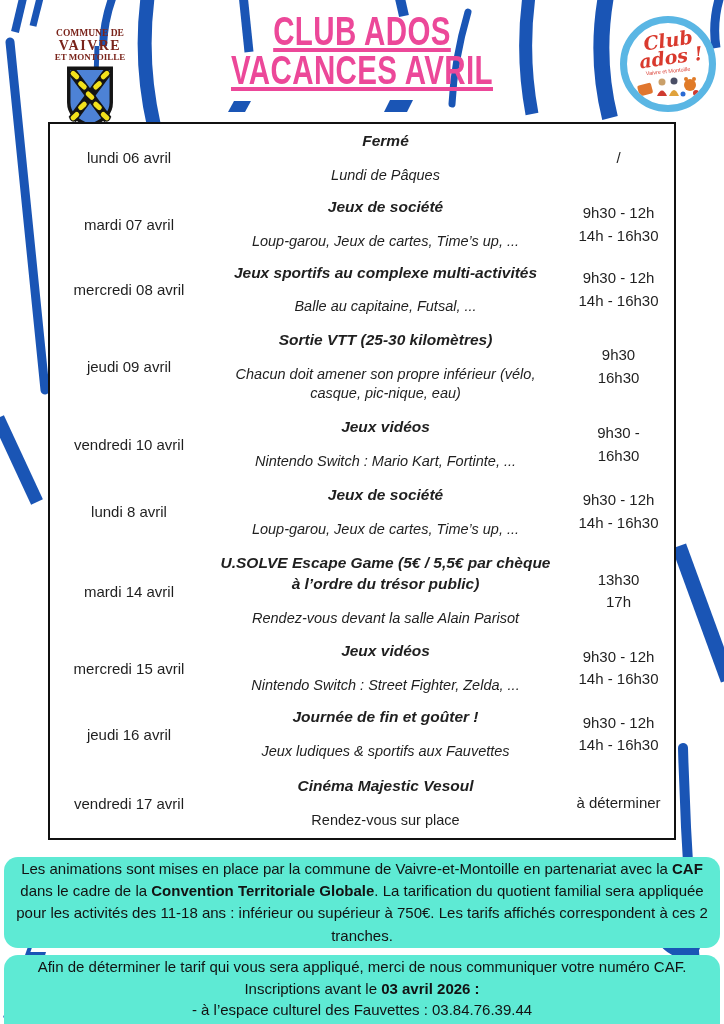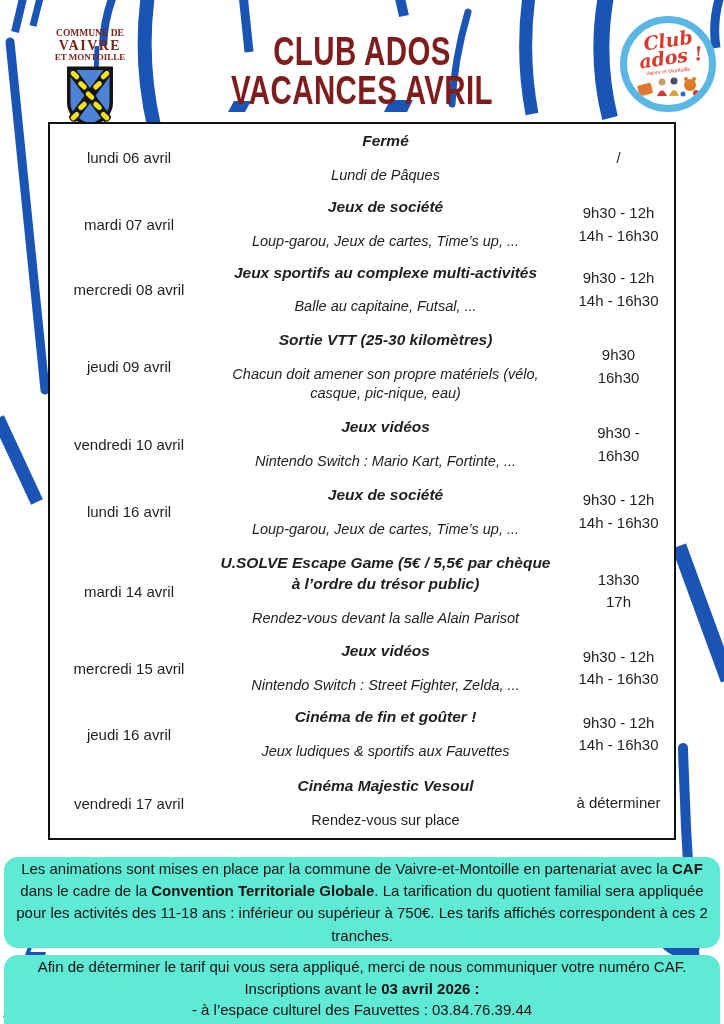--- a/index.html
+++ b/index.html
@@ -2,22 +2,22 @@
 <html style="--accent-blue: #1a55b5; --shield-blue: #4d82d6; --shield-yellow: #f2e11c; --maroon: #7a241b; --club-red: #d93a2e; --club-ring: #5ab6e4;"><head>
 <meta charset="utf-8">
 <style>
   html,body{margin:0;padding:0;}
   body{width:724px;height:1024px;background:#ffffff;font-family:"Liberation Sans",sans-serif;}
   .page{position:relative;width:724px;height:1024px;overflow:hidden;background:#fff;}
   .bg{position:absolute;left:0;top:0;width:724px;height:1024px;z-index:0;}
   .content{position:absolute;left:0;top:0;width:724px;height:1024px;z-index:1;}
 
   
-  .title{position:absolute;left:0;right:0;top:32px;text-align:center;color:#7f1d1d;
-         font-weight:800;font-size:41px;line-height:0.95;letter-spacing:0.5px;}
+  .title{position:absolute;left:0;right:0;top:12px;text-align:center;color:#ec4899;
+         font-weight:800;font-size:41px;line-height:0.95;letter-spacing:0.5px;text-decoration:underline;}
   .title .line{display:block;transform:scaleX(0.72);transform-origin:center;}
 
   
   .commune{position:absolute;left:34px;top:28px;width:112px;text-align:center;color:var(--maroon,#7a241b);
            font-family:"Liberation Serif",serif;font-weight:bold;line-height:1.08;}
   .commune .l1{font-size:9.5px;}
   .commune .l2{font-size:14px;letter-spacing:1.5px;}
   .commune .l3{font-size:9px;}
   .commune svg{margin-top:2px;}
 
@@ -168,34 +168,34 @@
       <div class="cell act">
         <div class="act-title">Jeux sportifs au complexe multi-activités</div>
         <div class="act-sub">Balle au capitaine, Futsal, ...</div>
       </div>
       <div class="cell time">9h30 - 12h
 14h - 16h30</div>
 
       <div class="cell date">jeudi 09 avril</div>
       <div class="cell act">
         <div class="act-title">Sortie VTT (25-30 kilomètres)</div>
-        <div class="act-sub">Chacun doit amener son propre matériels (vélo, casque, pic-nique, eau)</div>
+        <div class="act-sub">Chacun doit amener son propre inférieur (vélo, casque, pic-nique, eau)</div>
       </div>
       <div class="cell time">9h30
 16h30</div>
 
       <div class="cell date">vendredi 10 avril</div>
       <div class="cell act">
         <div class="act-title">Jeux vidéos</div>
         <div class="act-sub">Nintendo Switch : Mario Kart, Fortinte, ...</div>
       </div>
       <div class="cell time">9h30 -
 16h30</div>
 
-      <div class="cell date">lundi 16 avril</div>
+      <div class="cell date">lundi 8 avril</div>
       <div class="cell act">
         <div class="act-title">Jeux de société</div>
         <div class="act-sub">Loup-garou, Jeux de cartes, Time’s up, ...</div>
       </div>
       <div class="cell time">9h30 - 12h
 14h - 16h30</div>
 
       <div class="cell date">mardi 14 avril</div>
       <div class="cell act">
         <div class="act-title">U.SOLVE Escape Game (5€ / 5,5€ par chèque à l’ordre du trésor public)</div>
@@ -207,21 +207,21 @@
       <div class="cell date">mercredi 15 avril</div>
       <div class="cell act">
         <div class="act-title">Jeux vidéos</div>
         <div class="act-sub">Nintendo Switch : Street Fighter, Zelda, ...</div>
       </div>
       <div class="cell time">9h30 - 12h
 14h - 16h30</div>
 
       <div class="cell date">jeudi 16 avril</div>
       <div class="cell act">
-        <div class="act-title">Cinéma de fin et goûter !</div>
+        <div class="act-title">Journée de fin et goûter !</div>
         <div class="act-sub">Jeux ludiques &amp; sportifs aux Fauvettes</div>
       </div>
       <div class="cell time">9h30 - 12h
 14h - 16h30</div>
 
       <div class="cell date">vendredi 17 avril</div>
       <div class="cell act">
         <div class="act-title">Cinéma Majestic Vesoul</div>
         <div class="act-sub no-italic">Rendez-vous sur place</div>
       </div>

